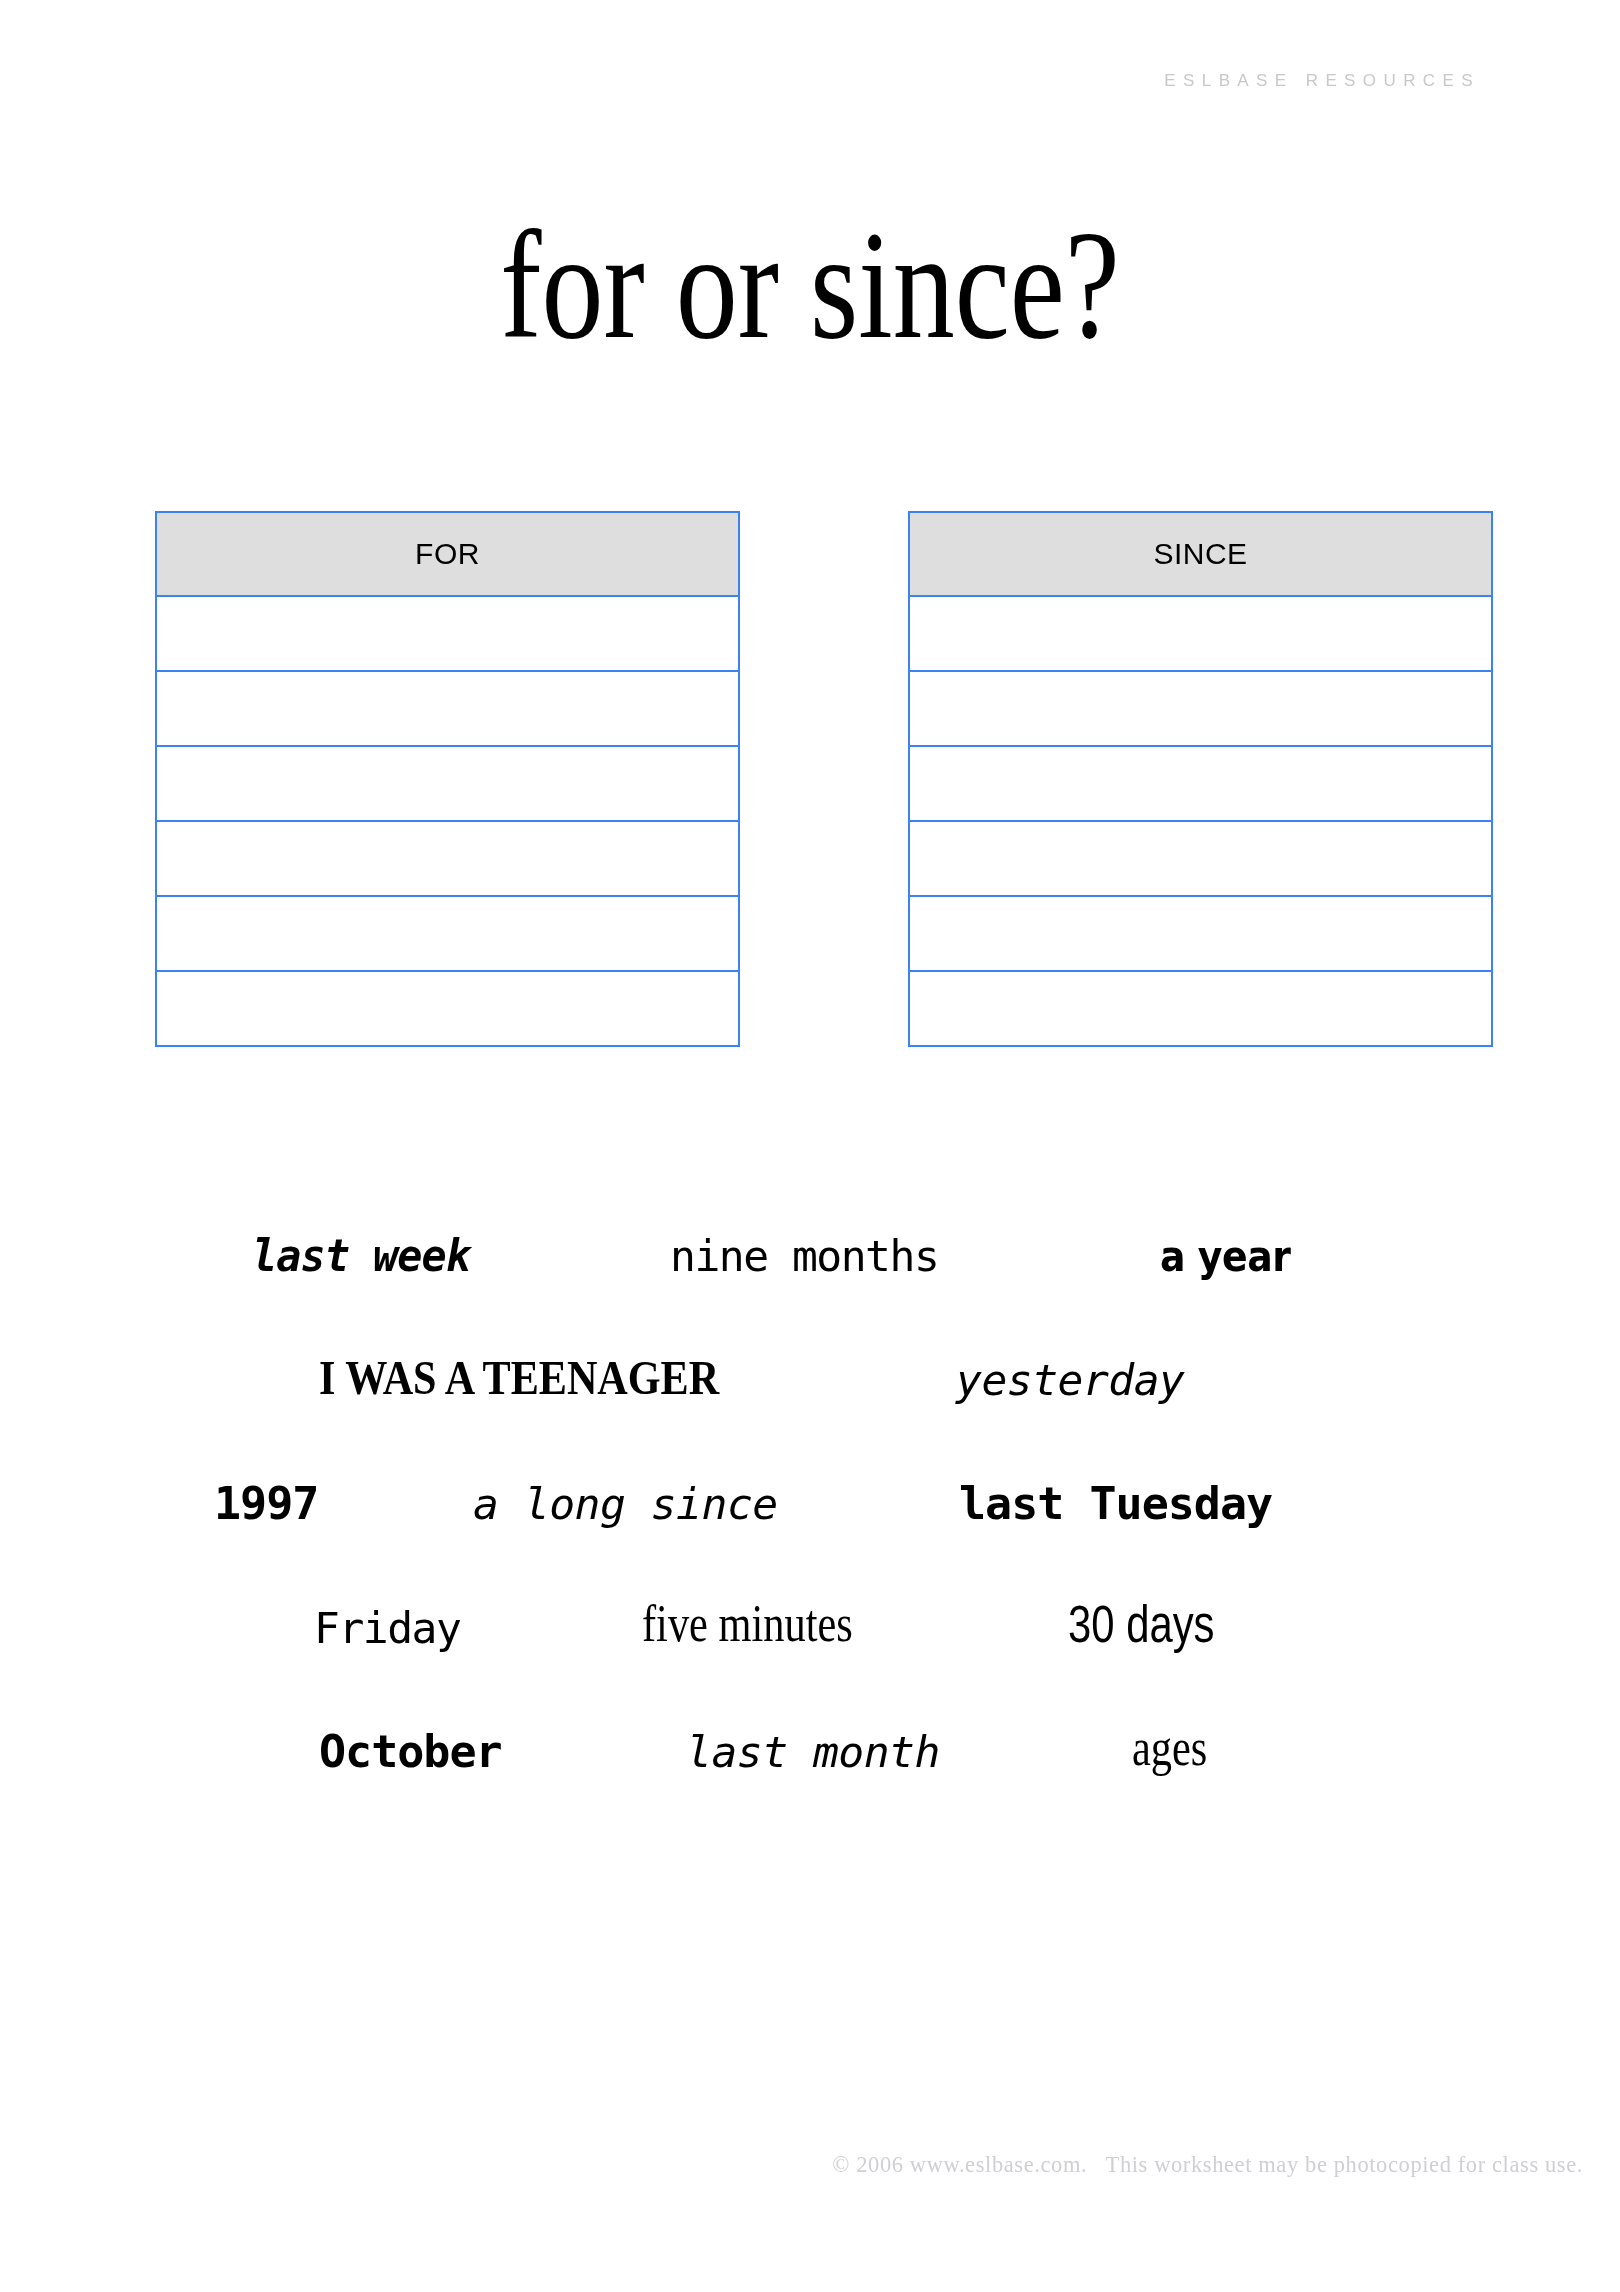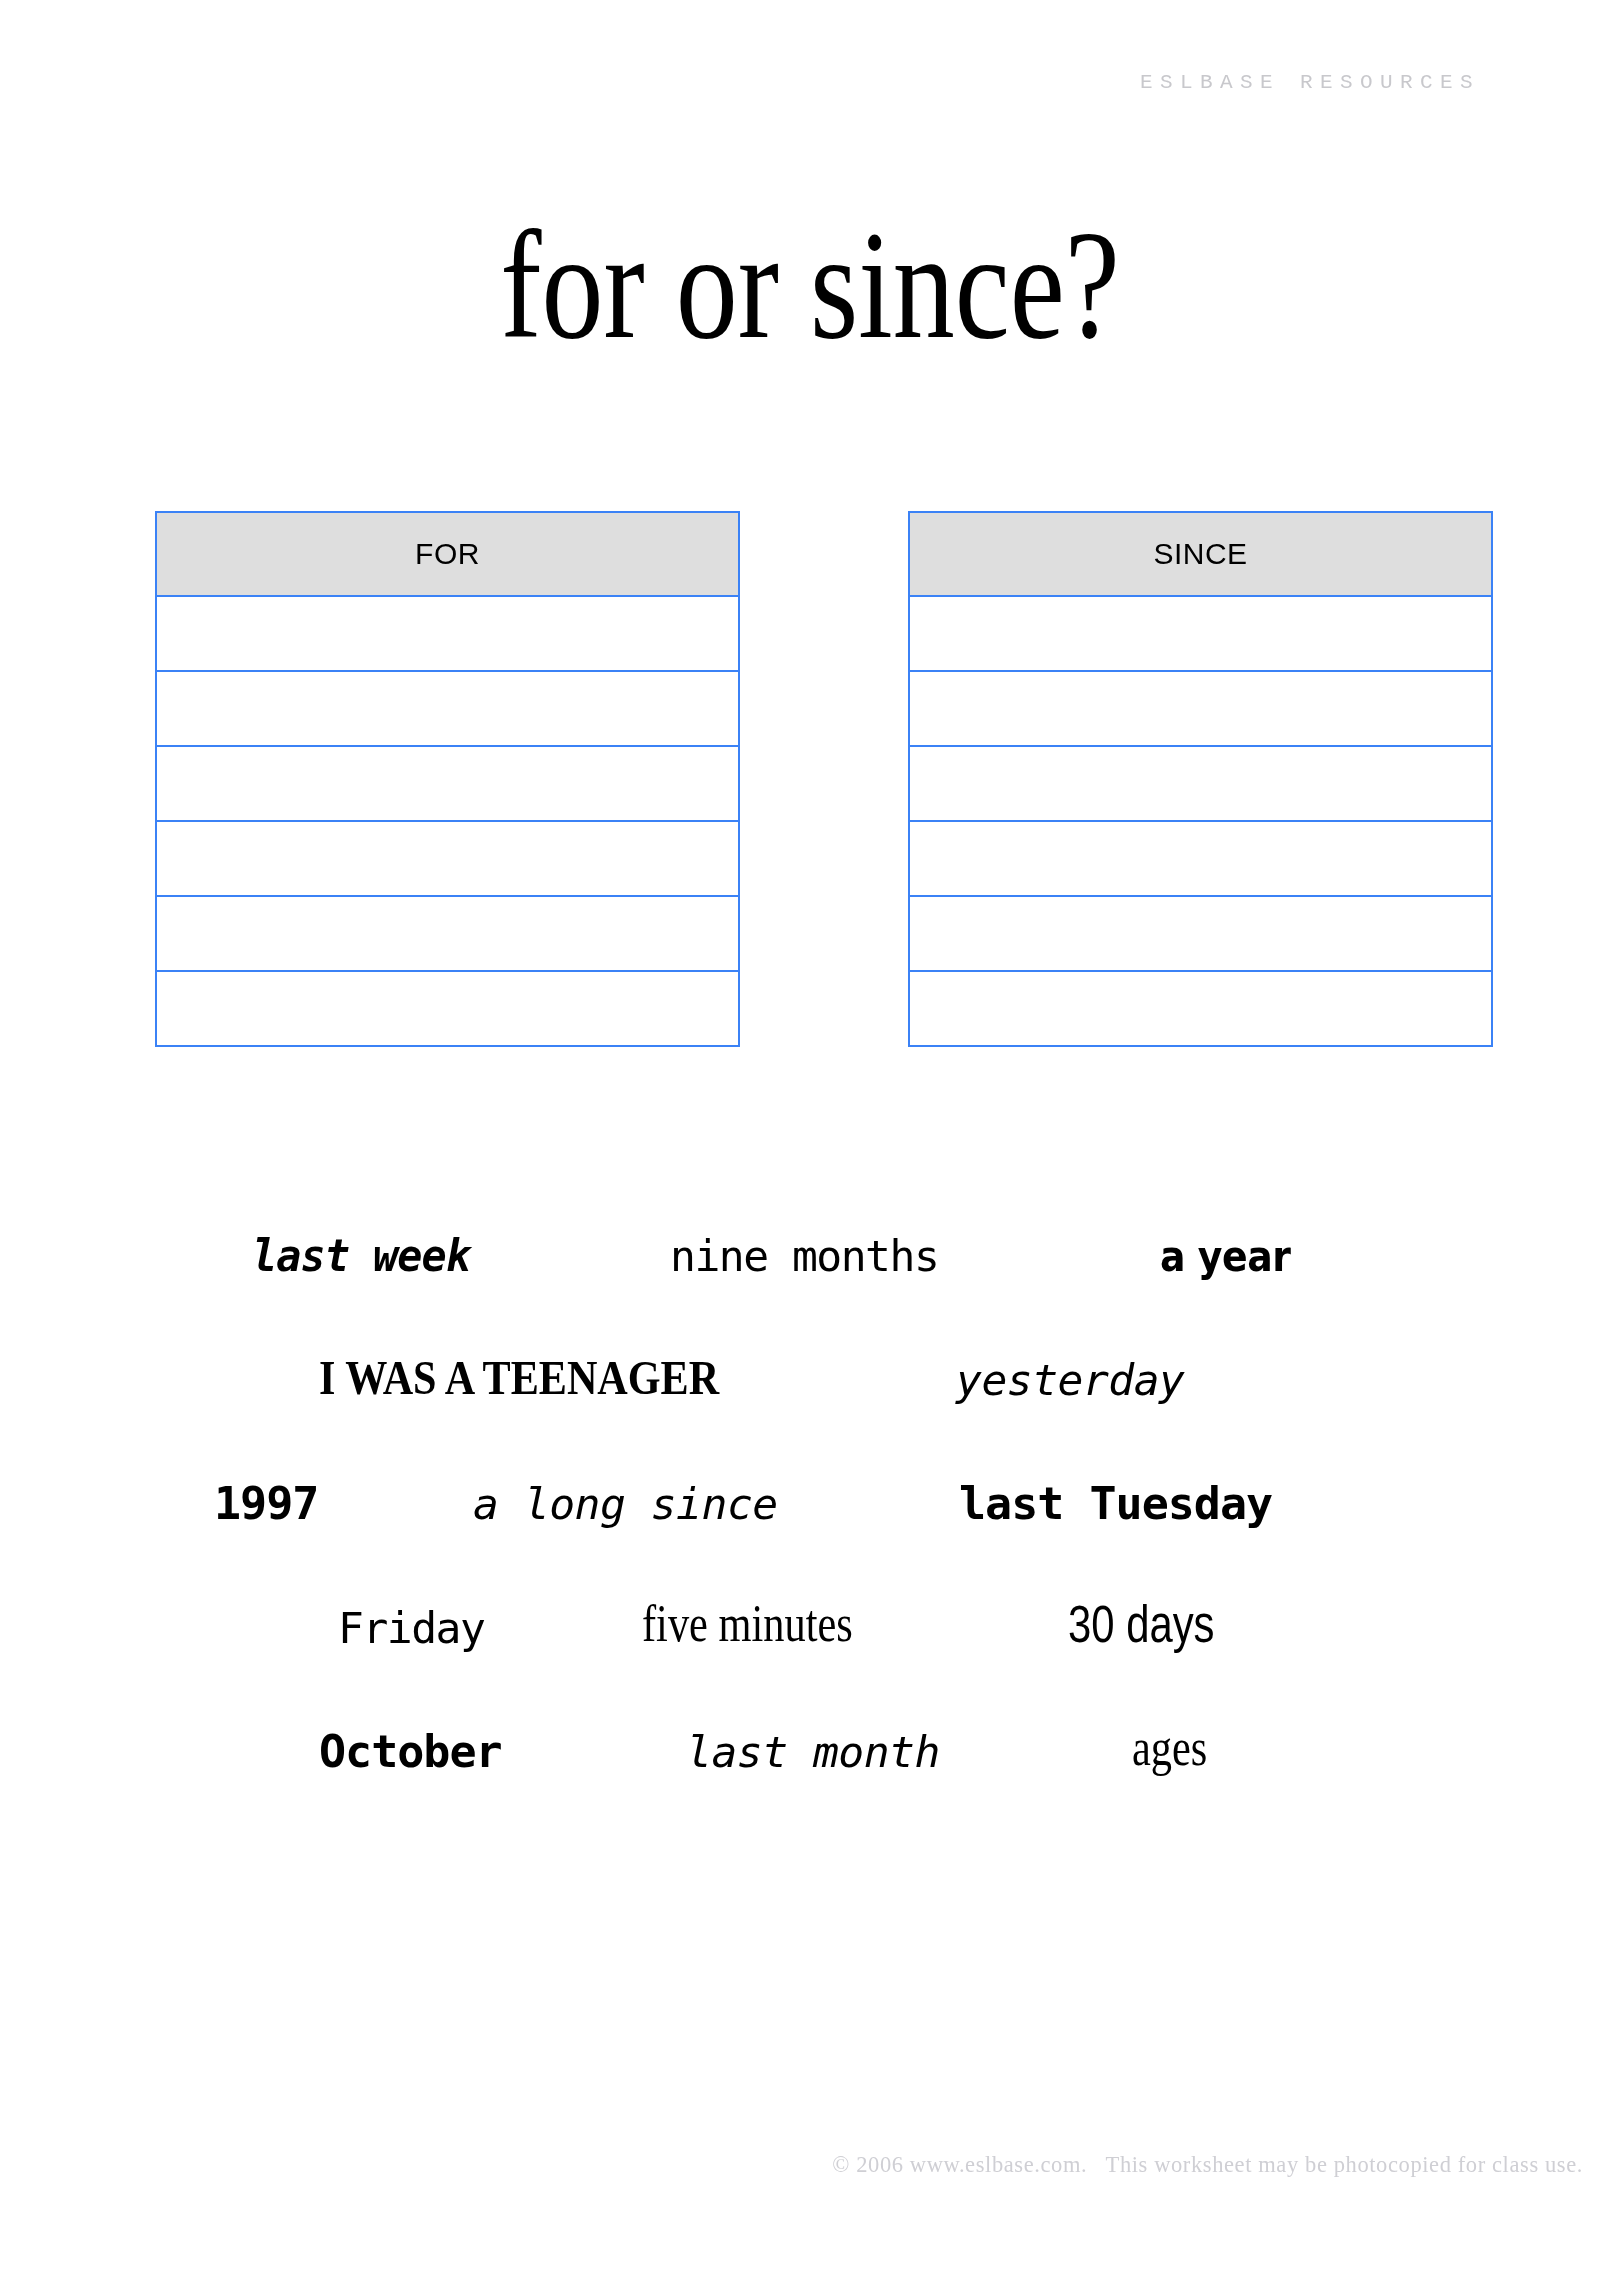--- a/index.html
+++ b/index.html
@@ -17,22 +17,22 @@
     margin: 0 auto;
     overflow: hidden;
     font-family: "Liberation Serif", "DejaVu Serif", serif;
   }
 
   
   .brand-head {
     position: absolute;
     top: 71px;
     right: 140px;
-    font-family: Liberation Mono, monospace;
-    font-size: 21px;
+    font-family: Liberation Sans, sans-serif;
+    font-size: 17px;
     letter-spacing: 7.4px;
     color: #c8c8cc;
     white-space: nowrap;
   }
 
   
   .title {
     position: absolute;
     top: 208px;
     left: 0;
@@ -263,21 +263,21 @@
       <div class="wb-row">
         <span class="wb-word f-condcaps" style="left: 319px;">I WAS A TEENAGER</span>
         <span class="wb-word f-monoitalic" style="left: 956px;">yesterday</span>
       </div>
       <div class="wb-row">
         <span class="wb-word f-monobold" style="left: 214px;">1997</span>
         <span class="wb-word f-monoitalic" style="left: 473px;">a long since</span>
         <span class="wb-word f-monobold" style="left: 959px;">last Tuesday</span>
       </div>
       <div class="wb-row">
-        <span class="wb-word f-monolight" style="left: 314px; margin-left: 24px;">Friday</span>
+        <span class="wb-word f-monolight" style="left: 314px;">Friday</span>
         <span class="wb-word f-condserif" style="left: 642px;">five minutes</span>
         <span class="wb-word f-condsans" style="left: 1068px;">30 days</span>
       </div>
       <div class="wb-row">
         <span class="wb-word f-monobold" style="left: 319px;">October</span>
         <span class="wb-word f-monoitalic" style="left: 686px;">last month</span>
         <span class="wb-word f-condserif" style="left: 1132px;">ages</span>
       </div>
     </div>
 

